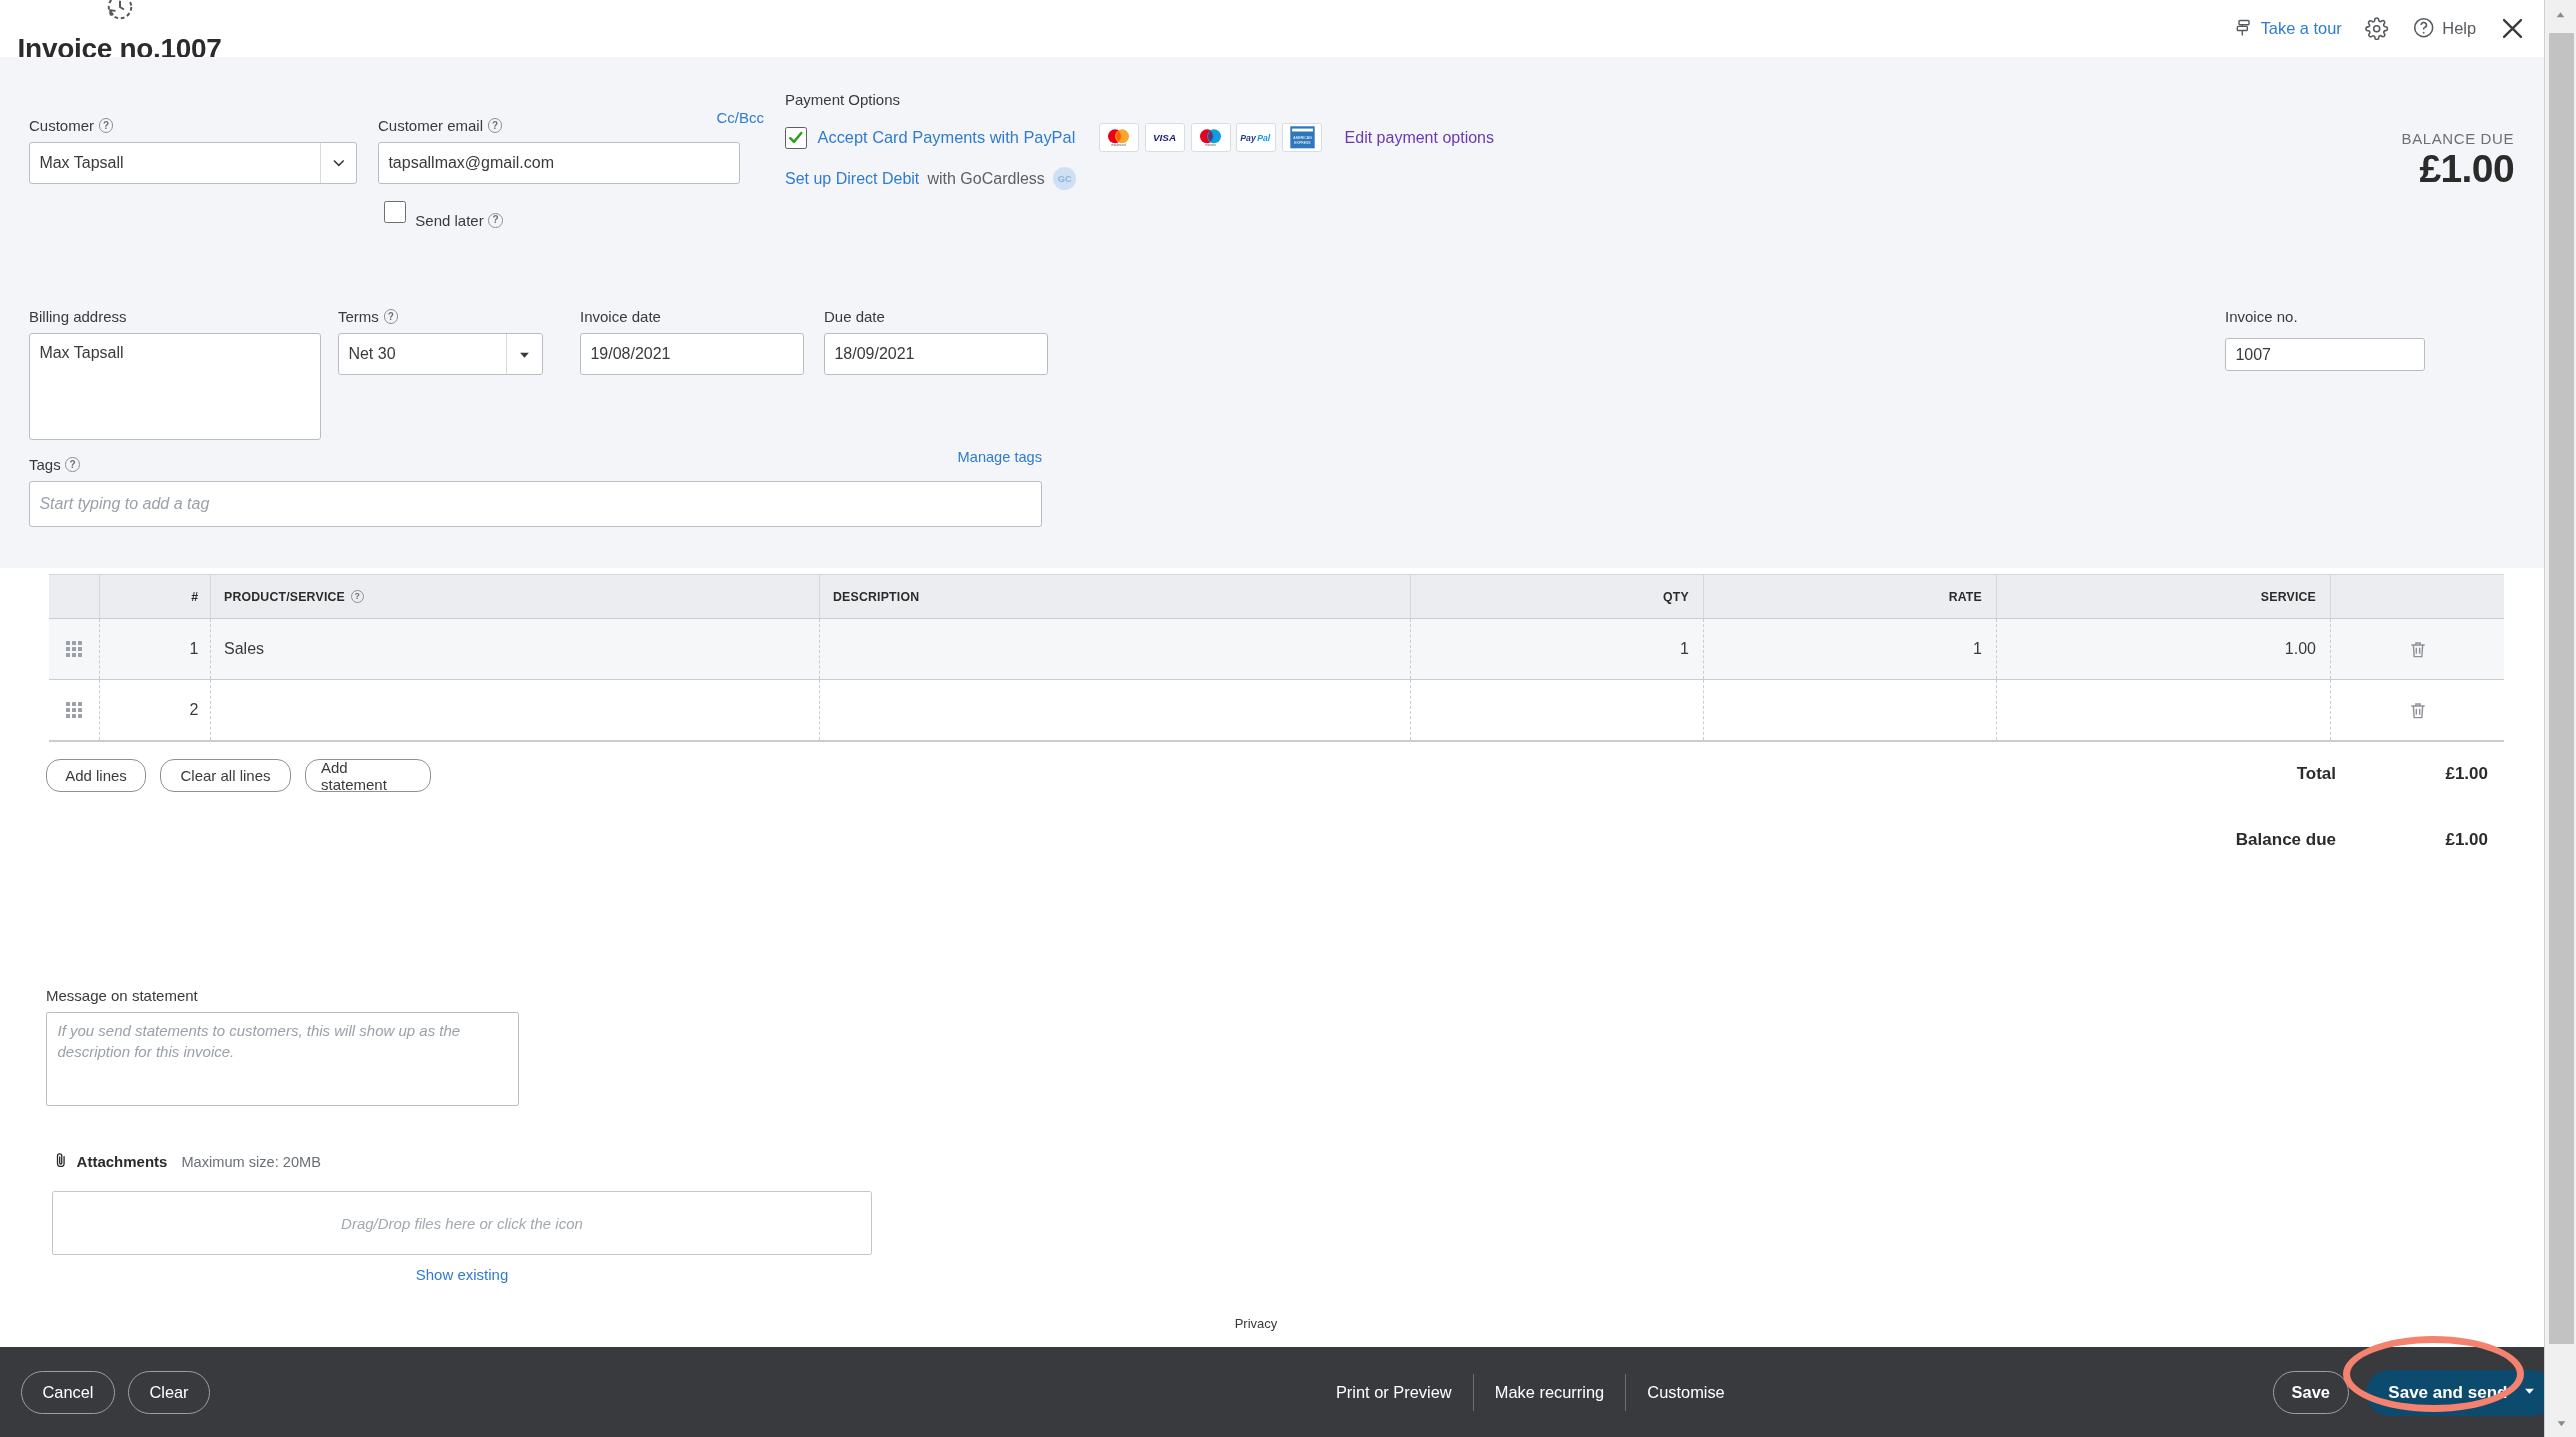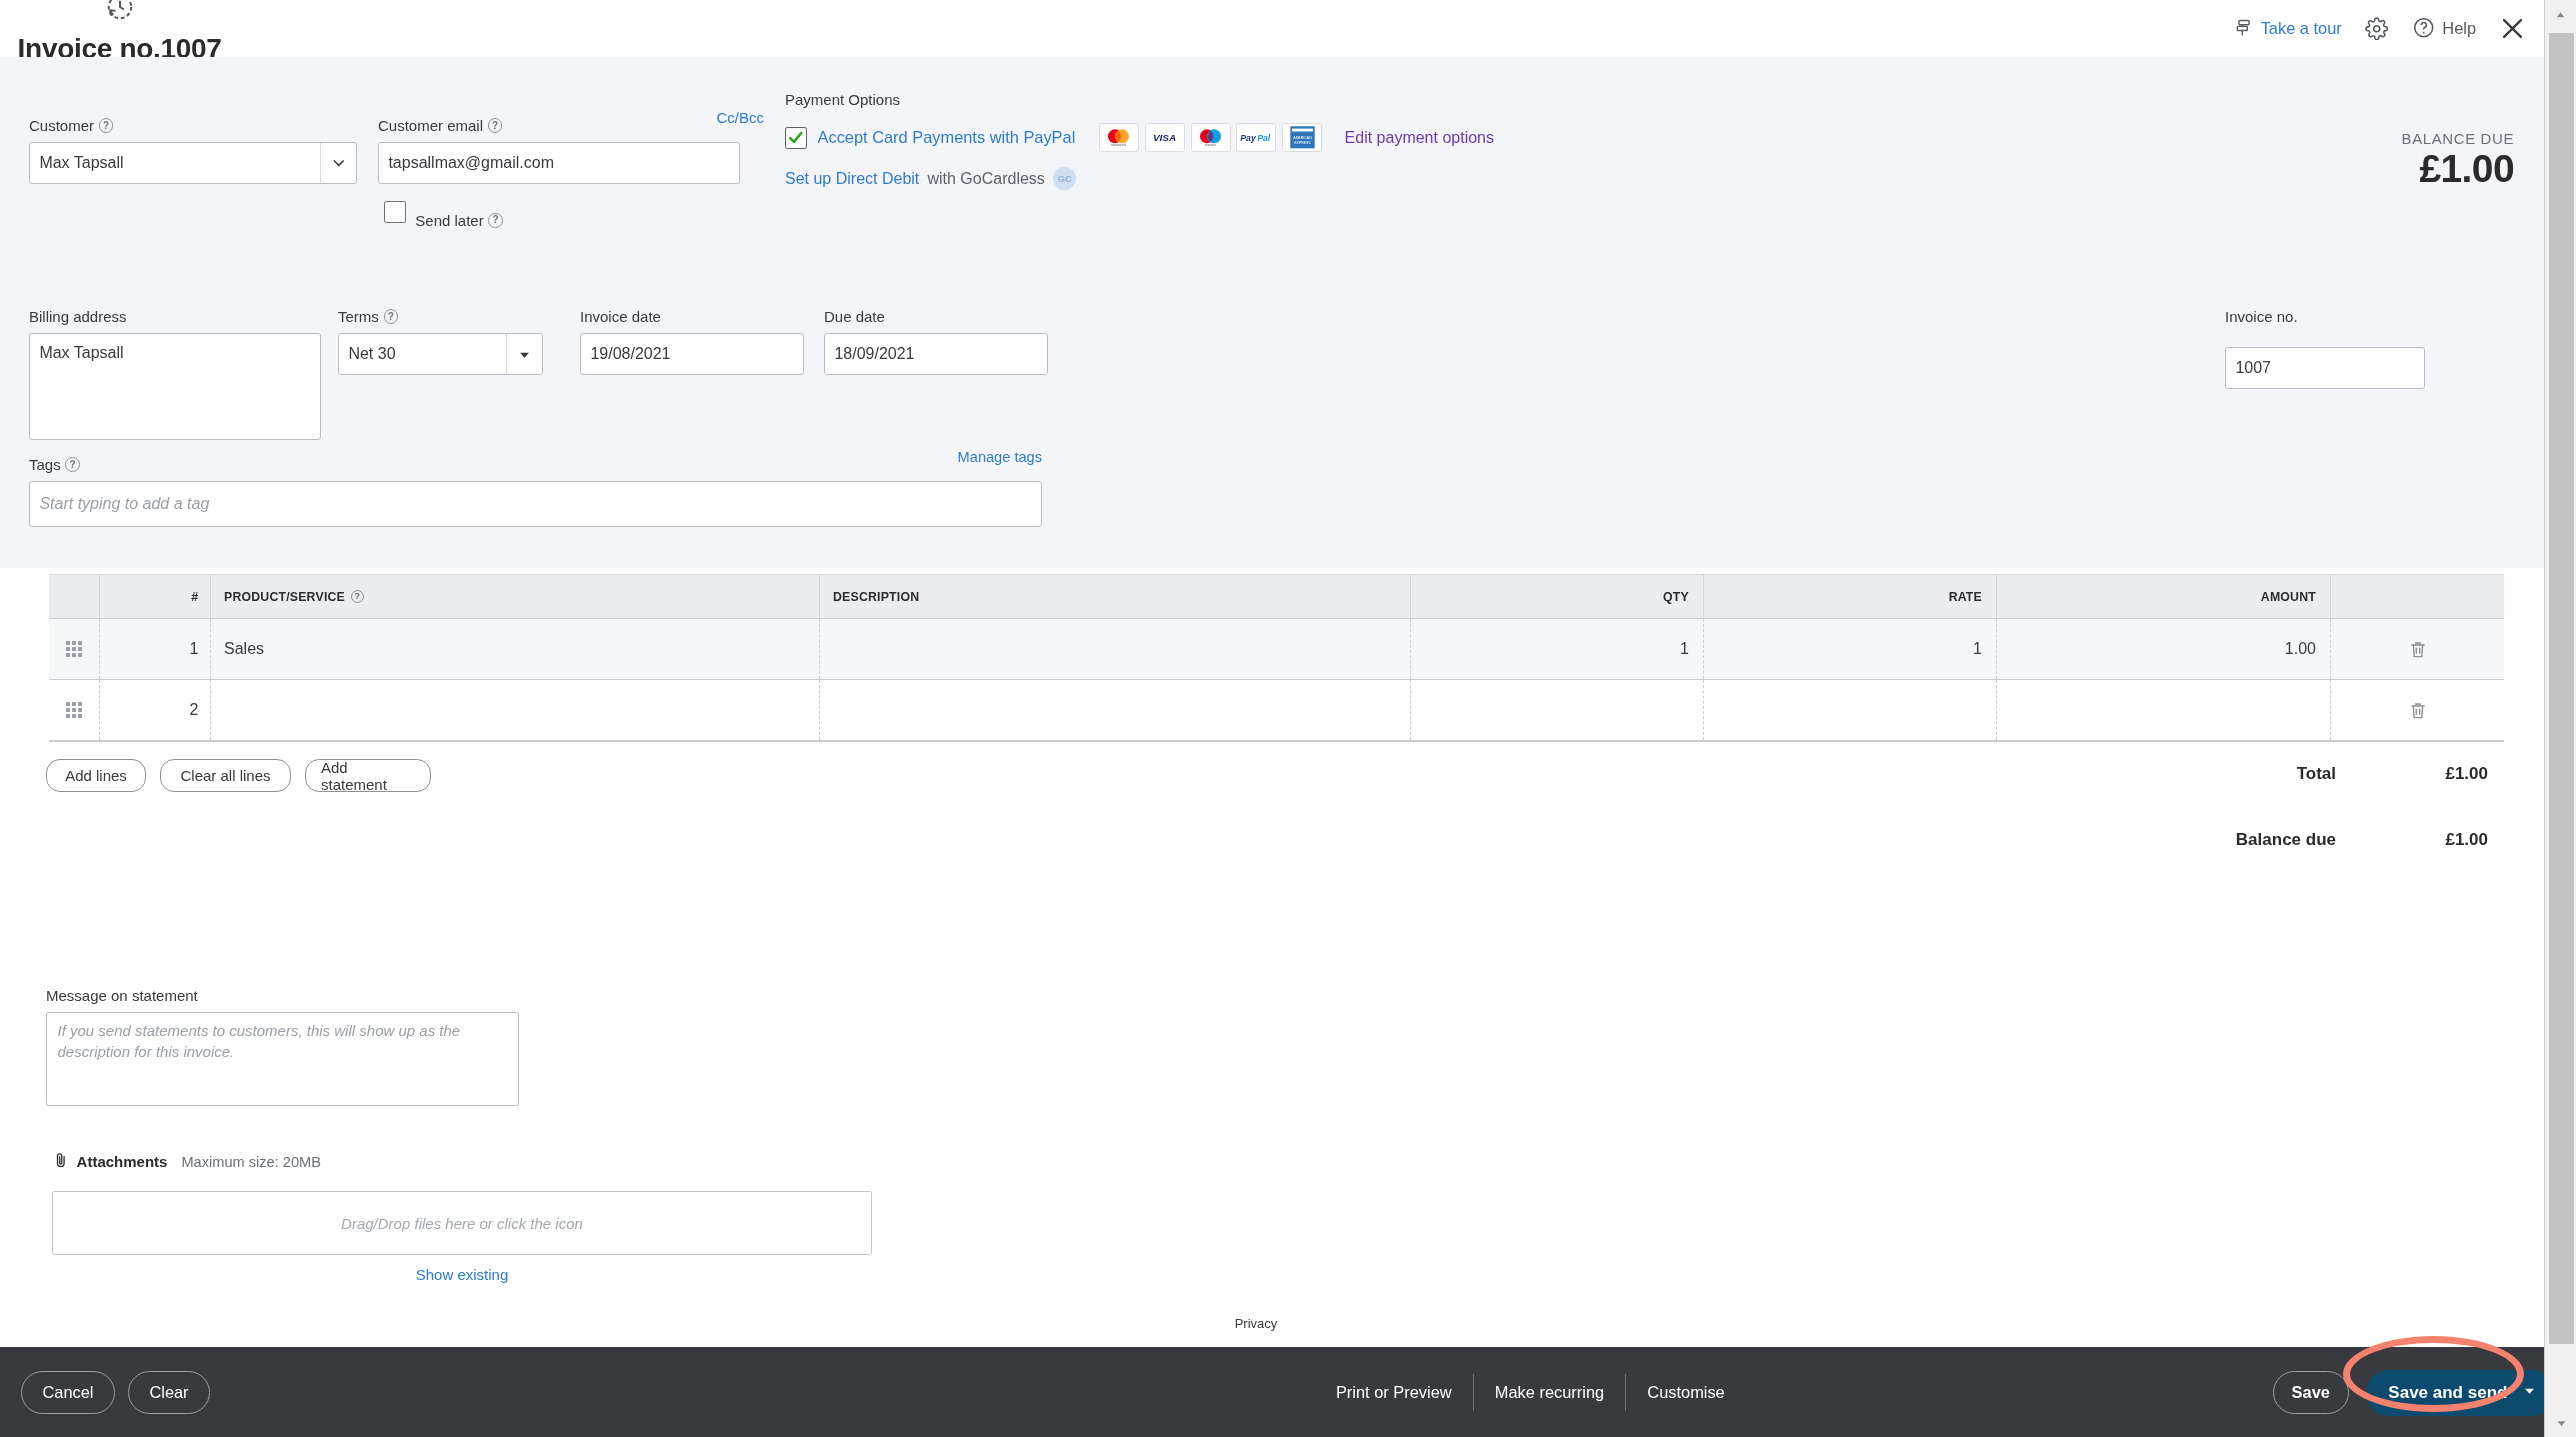--- a/index.html
+++ b/index.html
@@ -301,21 +301,21 @@
       <div class="txtbox" style="width:224px;height:42px;margin-top:8.2px;">19/08/2021</div>
     </div>
 
     <div style="position:absolute;left:824px;top:235px;">
       <div class="fld-label">Due date</div>
       <div class="txtbox" style="width:224px;height:42px;margin-top:8.2px;">18/09/2021</div>
     </div>
 
     <div style="position:absolute;left:2225px;top:235px;">
       <div class="fld-label">Invoice no.</div>
-      <div class="txtbox" style="width:200px;height:42px;margin-top:22px;">1007</div>
+      <div class="txtbox" style="width:200px;height:33px;margin-top:13px;">1007</div>
     </div>
 
     <div style="position:absolute;left:29px;top:383px;width:1013px;">
       <div style="display:flex;align-items:center;">
         <div class="fld-label">
           <span>Tags</span>
           <span class="help-dot">?</span>
         </div>
         <span class="link" style="margin-left:auto;font-size:14.6px;">Manage tags</span>
       </div>
@@ -327,21 +327,21 @@
     <div class="irow ihead">
       <div class="cell c-grip"></div>
       <div class="cell c-num">#</div>
       <div class="cell c-prod">
         <span>PRODUCT/SERVICE</span>
         <span class="help-dot" style="width:13px;height:13px;font-size:8.8px;margin-left:5.9px;">?</span>
       </div>
       <div class="cell c-desc">DESCRIPTION</div>
       <div class="cell c-qty">QTY</div>
       <div class="cell c-rate">RATE</div>
-      <div class="cell c-amt">AMOUNT</div>
+      <div class="cell c-amt">SERVICE</div>
       <div class="cell c-del"></div>
     </div>
 
     <div class="irow ibody alt">
       <div class="cell c-grip">
         <span class="grip">
             <i></i>
             <i></i>
             <i></i>
             <i></i>

